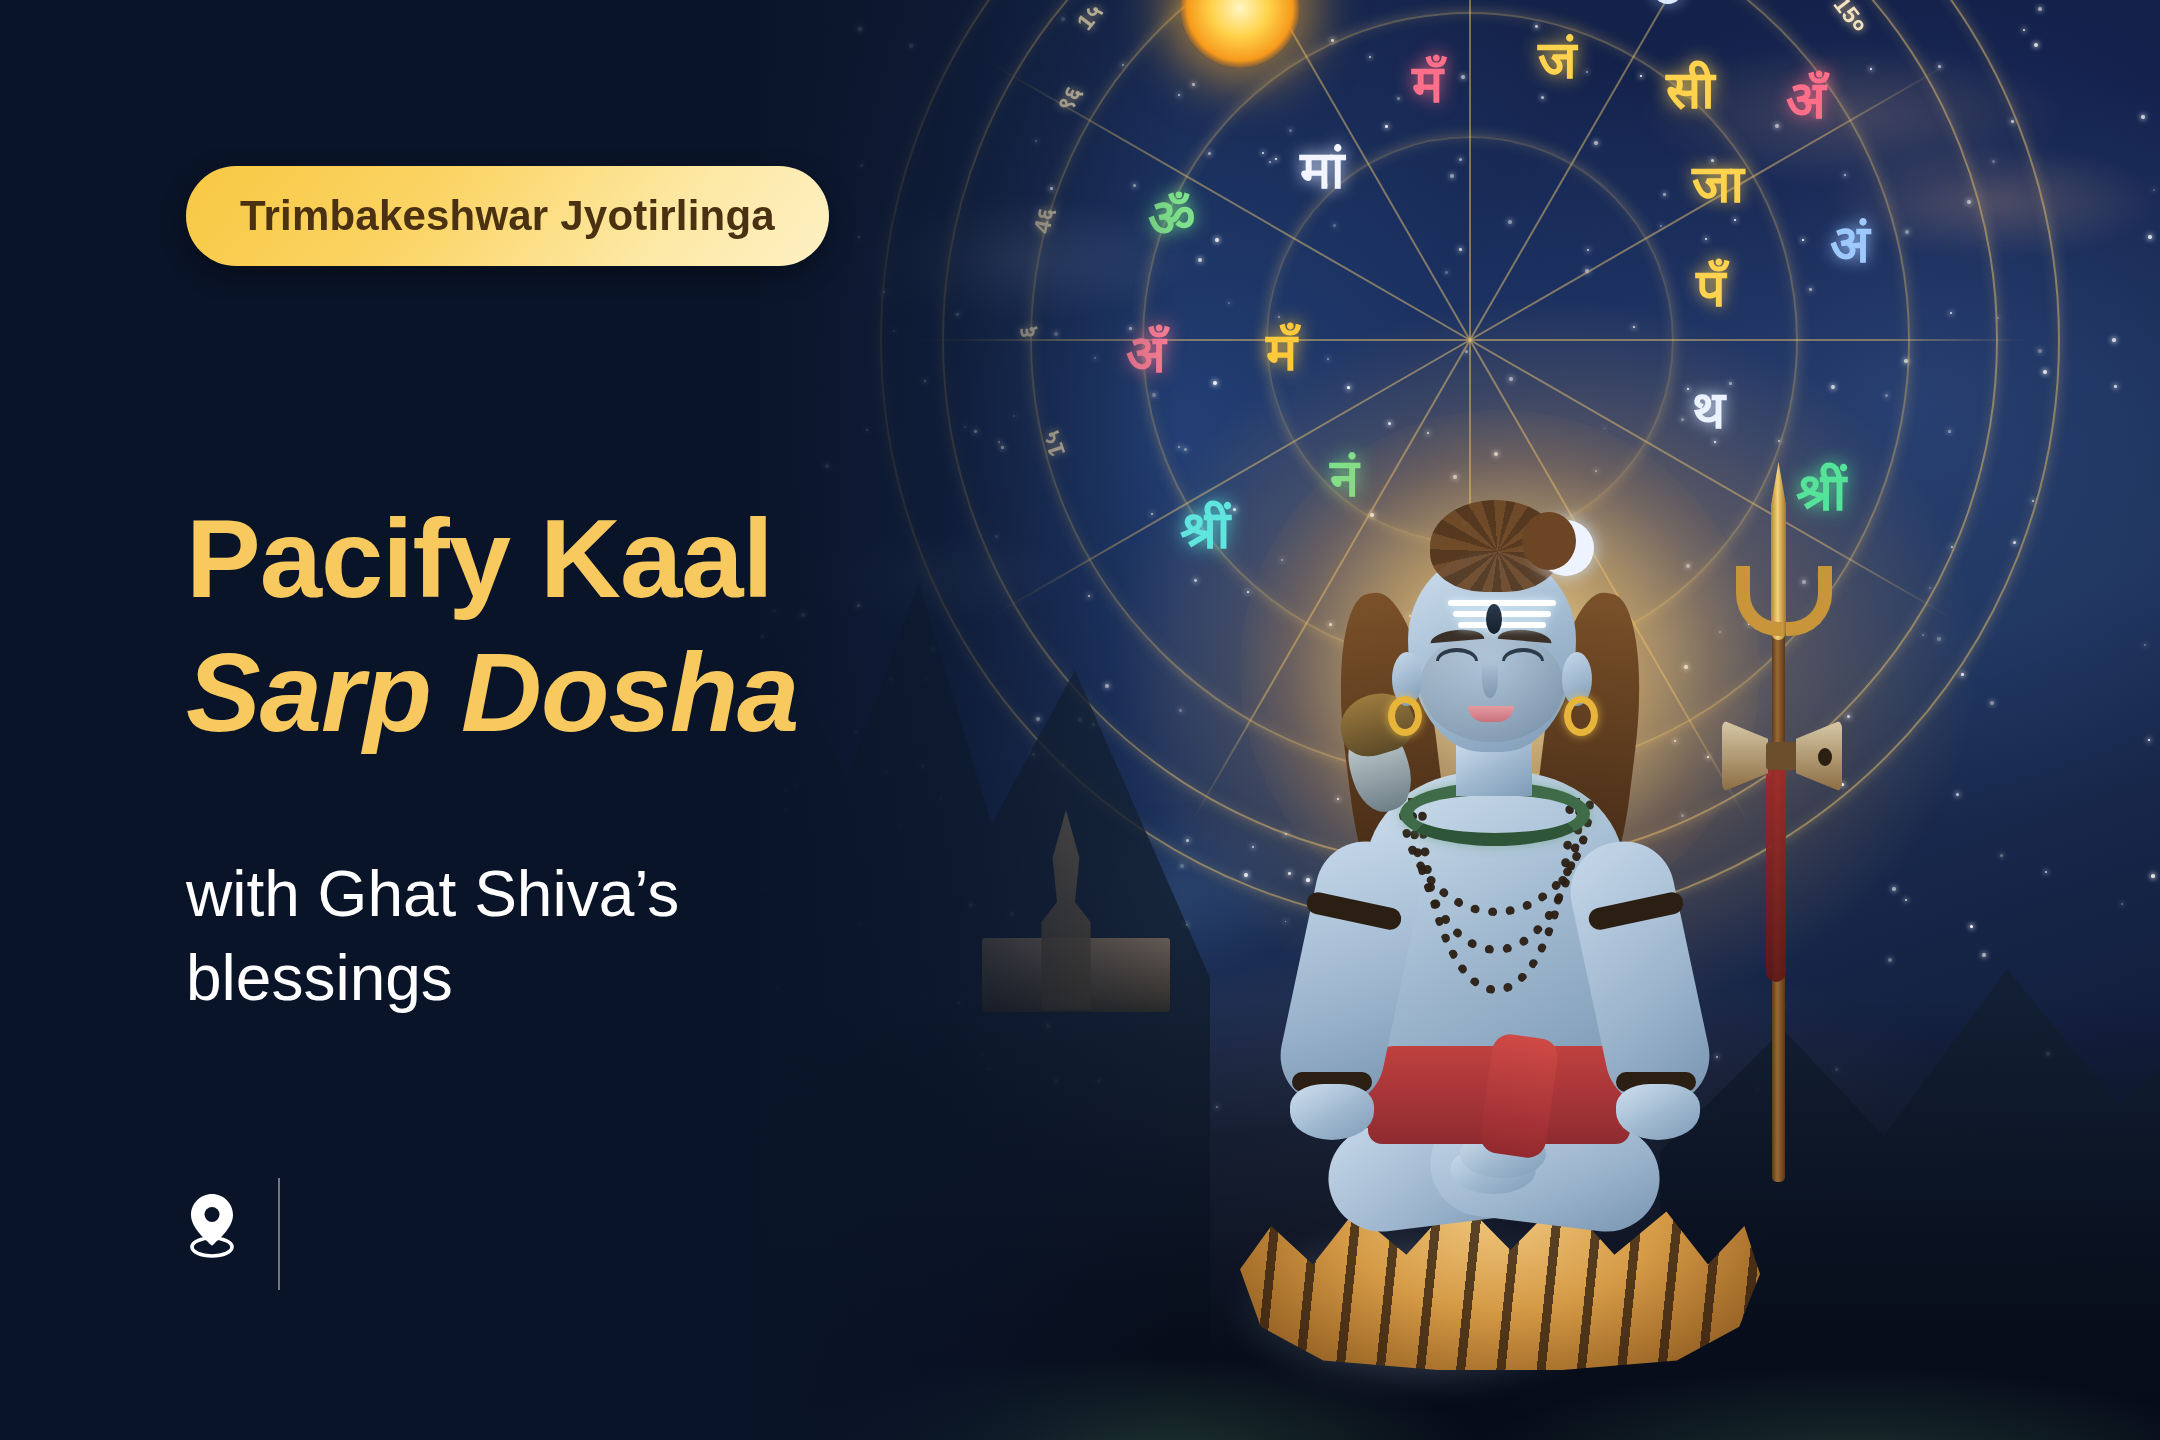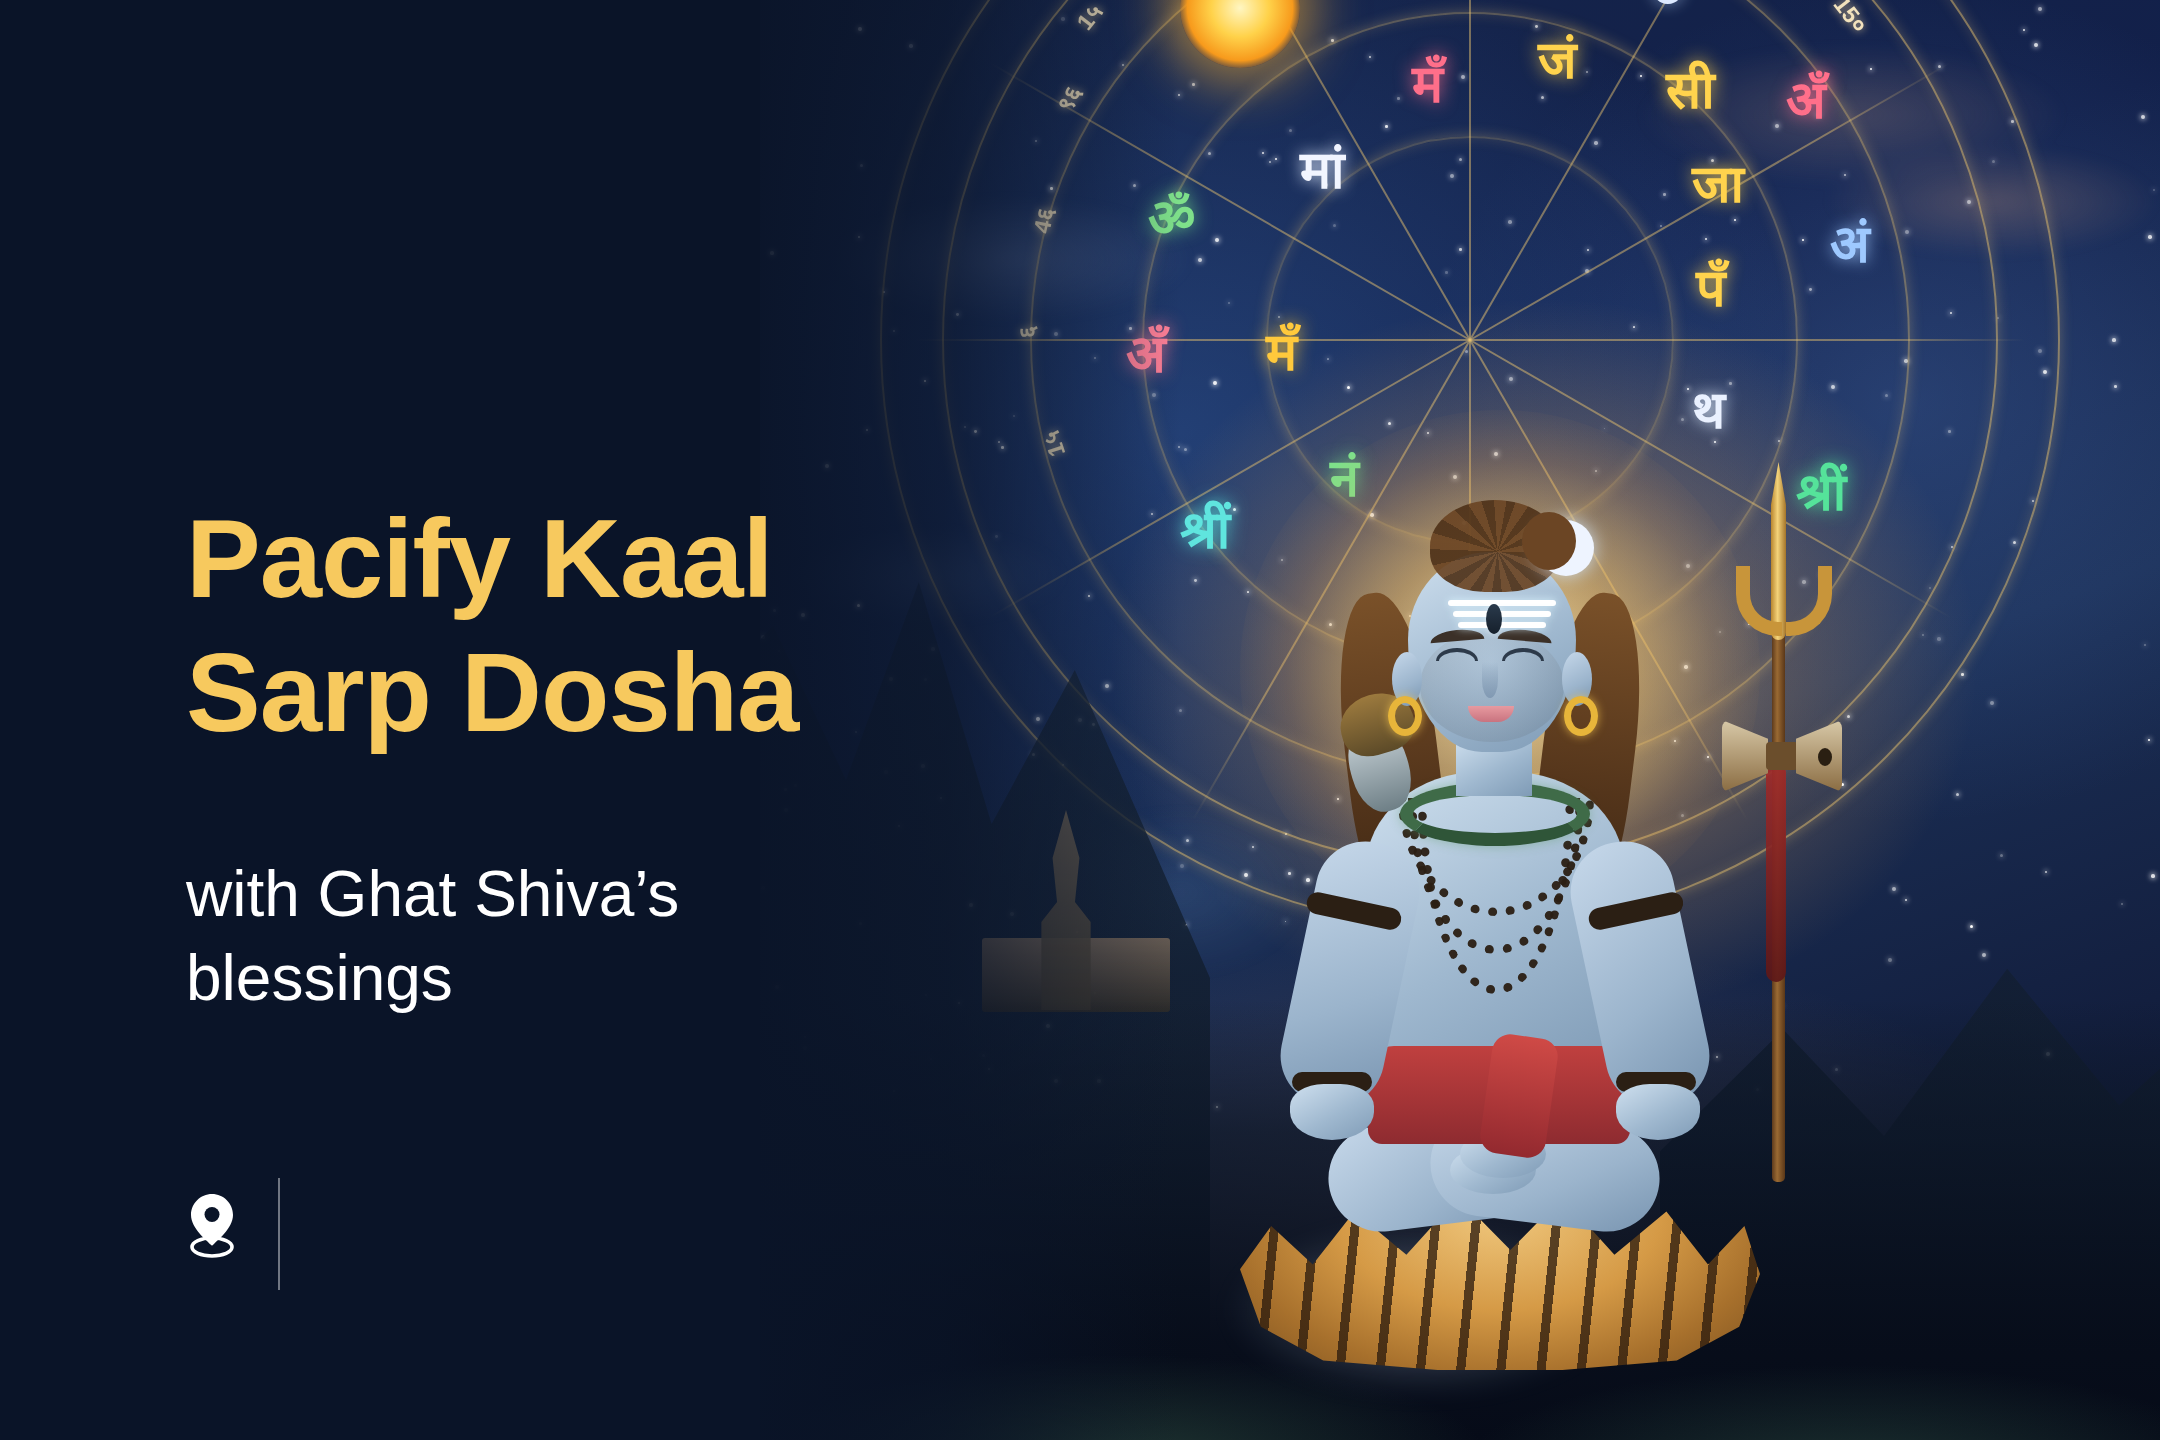--- a/index.html
+++ b/index.html
@@ -253,21 +253,21 @@
   }
   .badge span {
     font-size:42px; font-weight:700; color:#4a3111; letter-spacing:.2px; white-space:nowrap;
   }
 
   .headline {
     position:absolute; left:0; top:492px; width:820px;
     font-size:112px; line-height:1.20; font-weight:700; color:#f7c95e;
     letter-spacing:-1px;
   }
-  .headline .l2 { display:block; }
+  .headline .l2 { display:block;font-style:italic; }
 
   .subhead {
     position:absolute; left:0; top:852px; width:760px;
     font-size:64px; line-height:1.32; font-weight:400; color:#ffffff;
   }
 
   .location { position:absolute; left:0; top:1178px; display:flex; align-items:flex-start; gap:0; }
   .pin-wrap { width:92px; display:flex; align-items:center; justify-content:flex-start; padding-top:14px; }
   .divider { width:2px; height:112px; background:rgba(255,255,255,.42); margin-right:46px; }
   .loc-text { font-size:42px; line-height:1.42; color:#ffffff; font-weight:400; max-width:700px; }
@@ -641,20 +641,23 @@
       <div class="hairbun"></div>
       <div class="hairbun2"></div>
       <div class="crescent"></div>
     </div>
   </div>
 
   <div class="panel">
     <div class="panel-fade"></div>
     <div class="panel-inner">
 
+      <div class="badge">
+        <span>Trimbakeshwar Jyotirlinga</span>
+      </div>
 
       <h1 class="headline">
         <span class="l1">Pacify Kaal</span>
         <span class="l2">Sarp Dosha</span>
       </h1>
 
       <p class="subhead">with Ghat Shiva’s blessings</p>
 
       <div class="location">
         <div class="pin-wrap">

